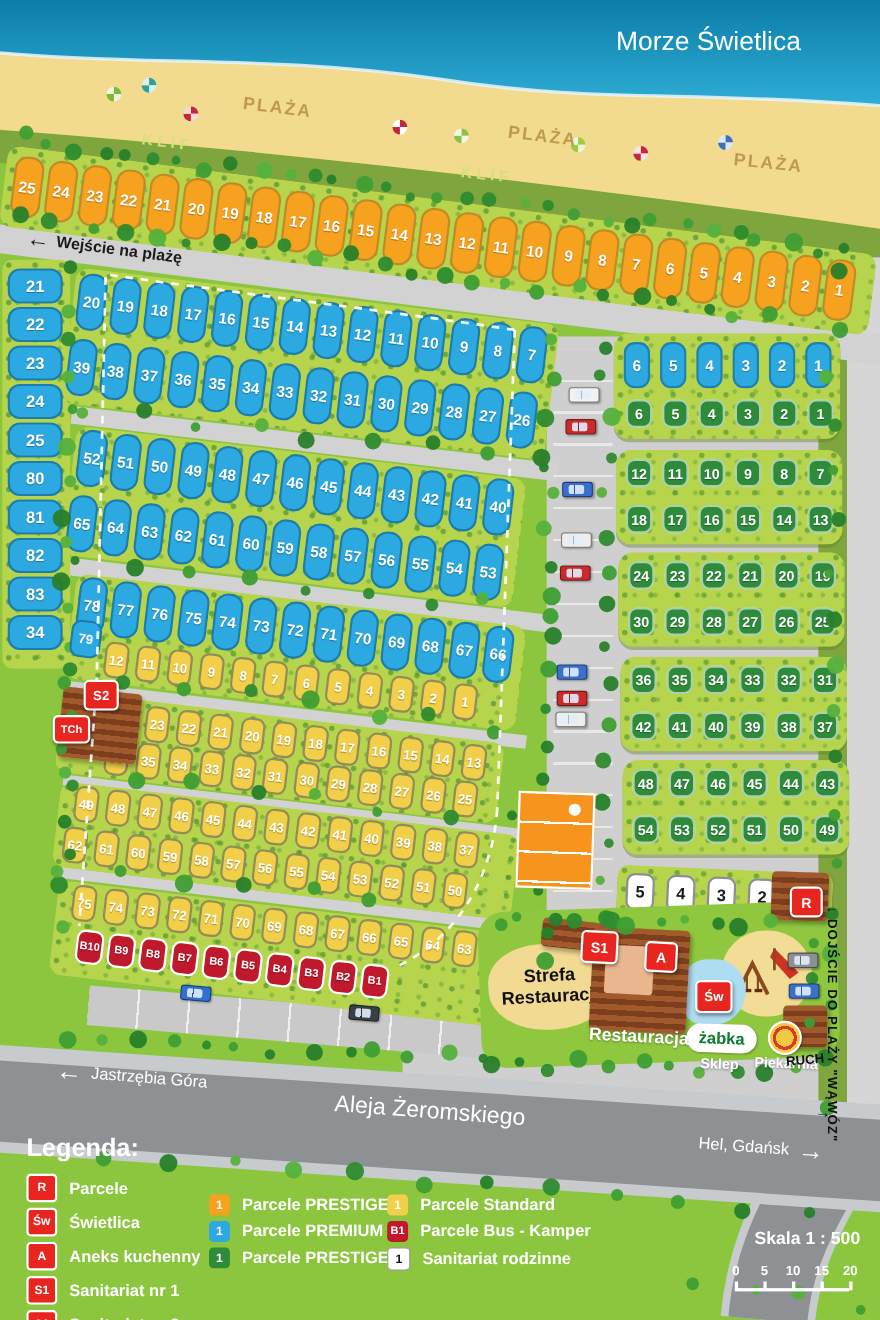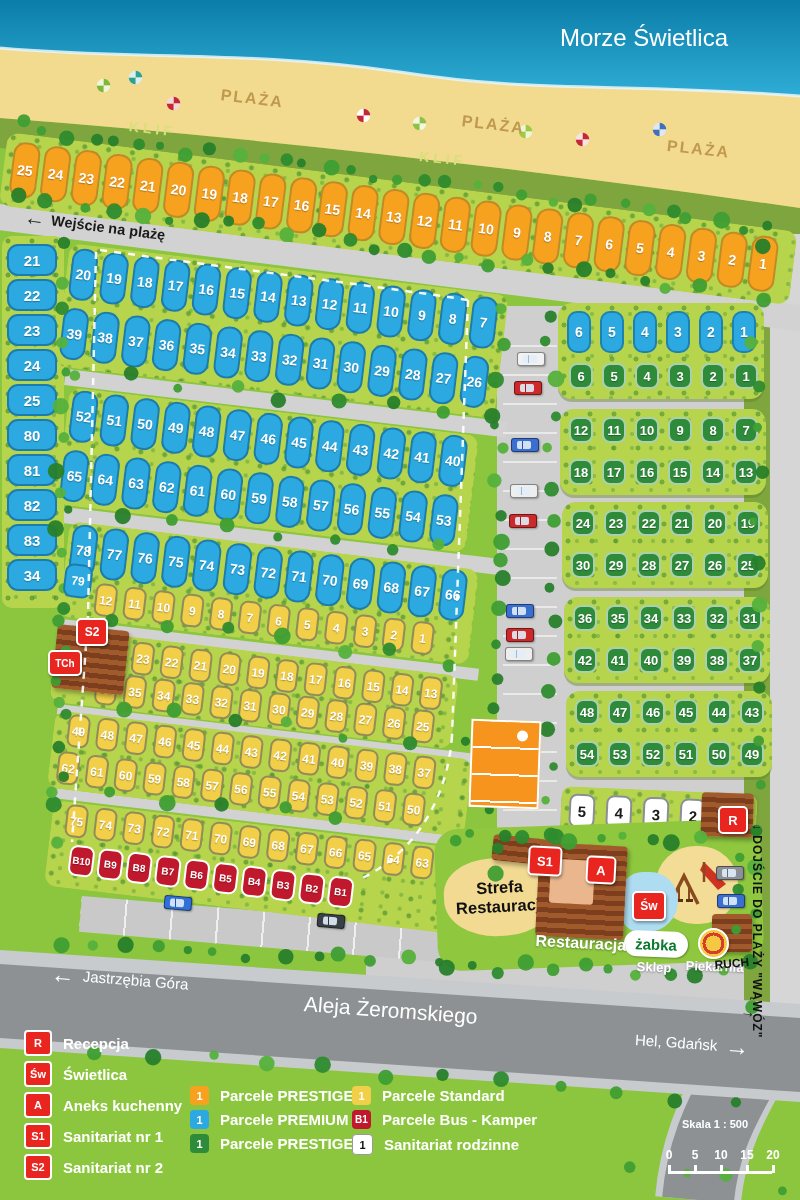--- a/index.html
+++ b/index.html
@@ -715,23 +715,24 @@
       <circle cx="629.725661852226" cy="1167.1188216595183" r="5.8" fill="#3f9e33" opacity=".95"></circle>
       <circle cx="687.1944475761605" cy="1172.9571644845419" r="4.3" fill="#55b13c" opacity=".95"></circle>
       <circle cx="725.7792139461768" cy="1175.0337026378547" r="6.6" fill="#55b13c" opacity=".95"></circle>
       <circle cx="782.4180080034566" cy="1190.8300070756814" r="4.4" fill="#3f9e33" opacity=".95"></circle>
       <circle cx="739.7904445314634" cy="857.3701311757613" r="4.7" fill="#3f9e33" opacity=".95"></circle>
       <circle cx="738.1746344812054" cy="889.4405637557502" r="5.7" fill="#2e8b2e" opacity=".95"></circle>
       <circle cx="736.1151637690928" cy="929.7226965744048" r="4.8" fill="#3f9e33" opacity=".95"></circle>
     </svg>
 
   <div class="abs" style="left:24px;top:1030px;z-index:35;">
+    <div style="color:#fff;font-weight:bold;font-size:23px;margin-bottom:10px;">Legenda:</div>
     <div class="lrow">
       <div class="lic" style="background:#e8251f;border:2px solid #fff;width:24px;height:22px;">R</div>
-      <div class="llabel">Recepcja</div>
+      <div class="llabel">Parcele</div>
     </div>
     <div class="lrow">
       <div class="lic" style="background:#e8251f;border:2px solid #fff;width:24px;height:22px;">Św</div>
       <div class="llabel">Świetlica</div>
     </div>
     <div class="lrow">
       <div class="lic" style="background:#e8251f;border:2px solid #fff;width:24px;height:22px;">A</div>
       <div class="llabel">Aneks kuchenny</div>
     </div>
     <div class="lrow">
@@ -768,21 +769,21 @@
     <div class="lrow">
       <div class="lic" style="background:#c0182c;font-size:10px;">B1</div>
       <div class="llabel">Parcele Bus - Kamper</div>
     </div>
     <div class="lrow">
       <div class="lic" style="background:#fff;color:#111;border:1px solid #999;">1</div>
       <div class="llabel">Sanitariat rodzinne</div>
     </div>
   </div>
 
-  <div class="lbl" style="left:682px;top:1118px;width:100px;color:#fff;font-weight:bold;font-size:11px;">Skala 1 : 500</div>
+  <div class="lbl" style="left:682px;top:1118px;width:100px;text-align:right;color:#fff;font-weight:bold;font-size:16px;">Skala 1 : 500</div>
   <div class="abs" style="left:668px;top:1148px;width:110px;height:28px;z-index:35;">
       <span class="snum" style="left: -9px;">0</span>
       <span class="stick" style="left: 0px;"></span>
       <span class="snum" style="left: 17px;">5</span>
       <span class="stick" style="left: 26px;"></span>
       <span class="snum" style="left: 43px;">10</span>
       <span class="stick" style="left: 52px;"></span>
       <span class="snum" style="left: 69px;">15</span>
       <span class="stick" style="left: 78px;"></span>
       <span class="snum" style="left: 95px;">20</span>

